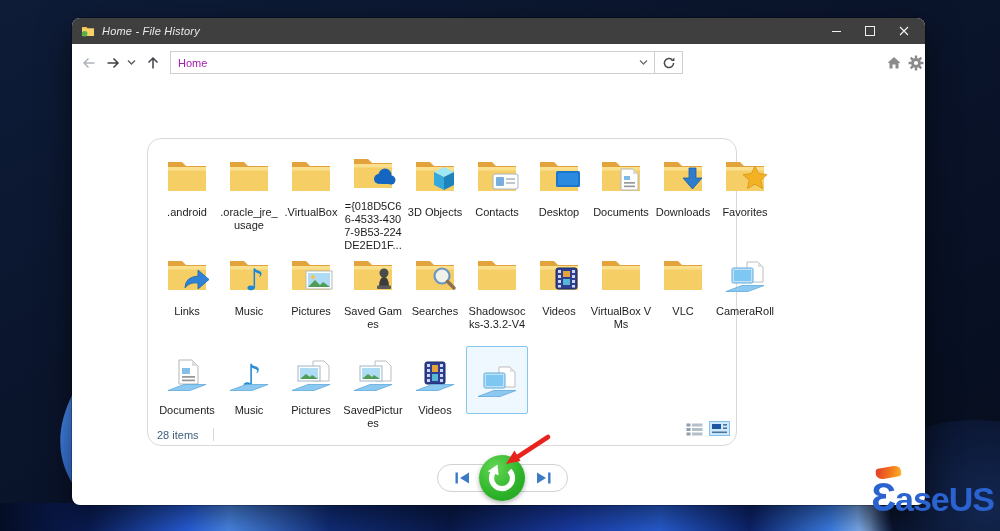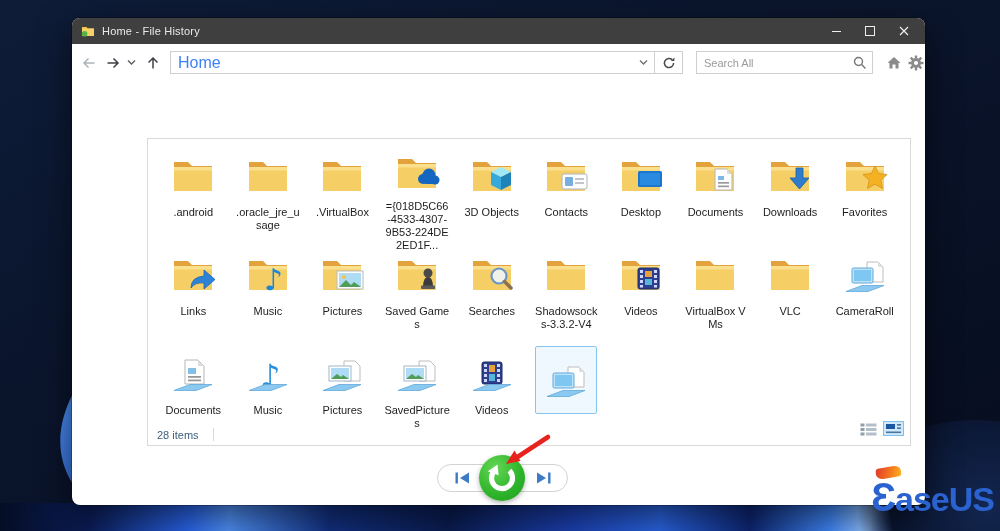--- a/index.html
+++ b/index.html
@@ -20,59 +20,59 @@
     background:radial-gradient(circle at 55% 45%, #13264f 0%, #0a1530 55%, rgba(10,21,48,0) 74%);
   }
   
   .window{
     position:absolute;left:72px;top:18px;width:853px;height:487px;z-index:10;
     background:#fff;border-radius:8px;
     box-shadow:0 12px 34px rgba(0,0,0,.55),0 0 0 1px rgba(0,0,0,.25);
   }
   .titlebar{
     position:absolute;left:0;top:0;right:0;height:26px;background:#3f3f3f;
-    border-radius:8px 8px 0 0;display:flex;align-items:center;
+    border-radius:8px 8px 0 0;display:flex;align-items:center;font-style:italic;
   }
   .app-icon{margin:0 7px 0 9px;display:inline-flex;}
   .title{color:#e9e9e9;font-size:11px;letter-spacing:.2px;}
   .win-controls{position:absolute;right:4px;top:0;height:26px;display:flex;}
   .wc{width:34px;height:26px;display:flex;align-items:center;justify-content:center;cursor:default;}
   .wc .bar{display:block;width:9px;height:1px;background:#efefef;}
   .wc .sq{display:block;width:8px;height:8px;border:1px solid #efefef;}
   
   .tb-ico{position:absolute;top:33px;height:23px;display:flex;align-items:center;justify-content:center;}
   .back-btn{left:6px;width:22px;} .fwd-btn{left:30px;width:22px;}
   .recent-btn{left:52px;width:14px;} .up-btn{left:70px;width:22px;}
   .addressbar{
     position:absolute;left:98px;top:33px;width:513px;height:23px;border:1px solid #cfcfcf;
     box-sizing:border-box;display:flex;align-items:center;background:#fff;
   }
-  .addr-text{flex:1;padding-left:7px;font-size:16px;color:#3b82f6;}
+  .addr-text{flex:1;padding-left:7px;font-size:11px;color:#a21caf;}
   .addr-chevron{width:22px;display:flex;align-items:center;justify-content:center;align-self:stretch;}
   .addr-sep{width:1px;align-self:stretch;background:#cfcfcf;}
   .refresh-btn{width:27px;display:flex;align-items:center;justify-content:center;align-self:stretch;}
   .searchbox{
     position:absolute;left:624px;top:33px;width:177px;height:23px;border:1px solid #cfcfcf;
     box-sizing:border-box;display:flex;align-items:center;background:#fff;
   }
   .searchbox input{
     flex:1;border:0;outline:none;font-size:11px;padding-left:7px;color:#222;background:transparent;
     font-family:"Liberation Sans",sans-serif;
   }
   .searchbox input::placeholder{color:#9a9a9a;}
   .search-mag{width:24px;display:flex;align-items:center;justify-content:center;}
   .home-btn{position:absolute;left:812px;top:33px;width:20px;height:23px;display:flex;align-items:center;justify-content:center;}
   .gear-btn{position:absolute;left:834px;top:33px;width:20px;height:23px;display:flex;align-items:center;justify-content:center;}
   
   .heading{position:absolute;left:78px;top:83px;font-size:15.5px;color:#191919;}
   .heading .divider{margin:0 13px;color:#3a3a3a;}
   
   .file-area{
-    position:absolute;left:75px;top:120px;width:764px;height:308px;
-    border:1px solid #d9d9d9;border-radius:0;box-sizing:border-box;background:#fff;
+    position:absolute;left:75px;top:120px;width:590px;height:308px;
+    border:1px solid #d9d9d9;border-radius:14px;box-sizing:border-box;background:#fff;
   }
   .file-grid{
     position:absolute;left:0;top:0;right:0;display:grid;
     grid-template-columns:repeat(10,1fr);grid-auto-rows:99px;padding:9px 8px 0 8px;
   }
   .cell{display:flex;flex-direction:column;align-items:center;}
   .thumb{
     width:60px;height:54px;display:flex;align-items:center;justify-content:center;
     border:1px solid transparent;border-radius:2px;
   }
@@ -185,29 +185,20 @@
     </span>
     <span class="addr-sep"></span>
     <span class="refresh-btn">
       <svg width="14" height="14" viewBox="0 0 14 14">
           <path d="M11.6 7 a4.6 4.6 0 1 1 -1.5 -3.4" fill="none" stroke="#4a4a4a" stroke-width="1.5"></path>
           <path d="M12.4 1.4 v3.6 h-3.6 z" fill="#4a4a4a"></path>
         </svg>
     </span>
   </div>
 
-  <div class="searchbox">
-    <input placeholder="Search All" style="">
-    <span class="search-mag">
-      <svg width="14" height="14" viewBox="0 0 14 14">
-          <circle cx="5.5" cy="5.5" r="4" fill="none" stroke="#767676" stroke-width="1.4"></circle>
-          <line x1="8.6" y1="8.6" x2="12.4" y2="12.4" stroke="#767676" stroke-width="1.4"></line>
-        </svg>
-    </span>
-  </div>
 
   <span class="home-btn">
     <svg width="16" height="16" viewBox="0 0 16 16">
         <path d="M8 2 L14.5 8 H12.5 V13.5 H9.5 V9.5 H6.5 V13.5 H3.5 V8 H1.5 Z" fill="#8b8b8b"></path>
       </svg>
   </span>
   <span class="gear-btn">
     <svg width="16" height="16" viewBox="0 0 16 16">
       <g fill="#8b8b8b">
         <rect x="6.8" y="0.5" width="2.4" height="3.2"></rect>

